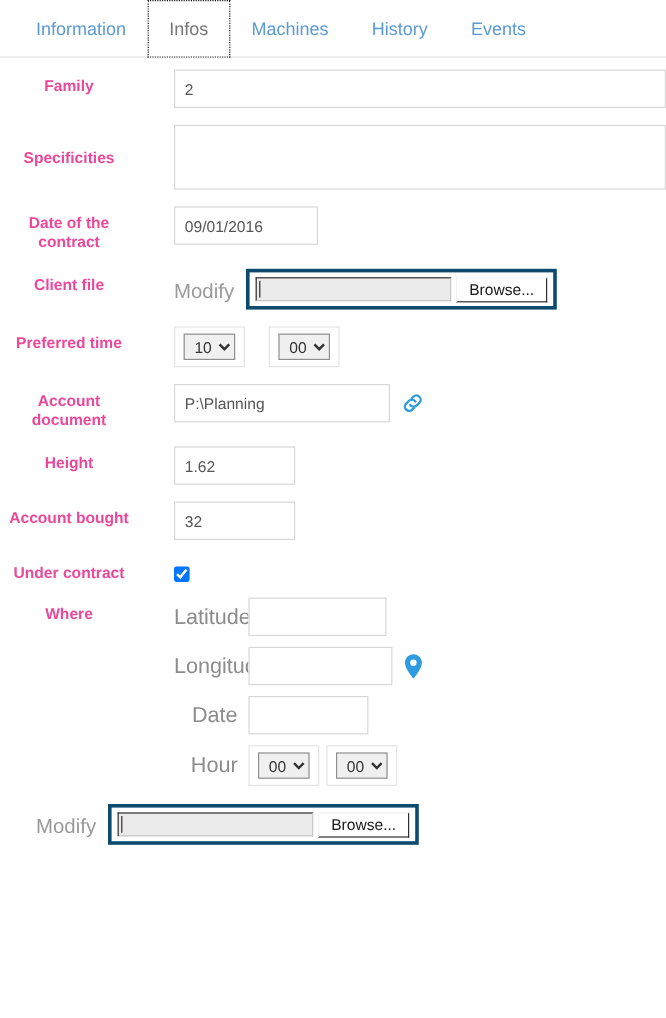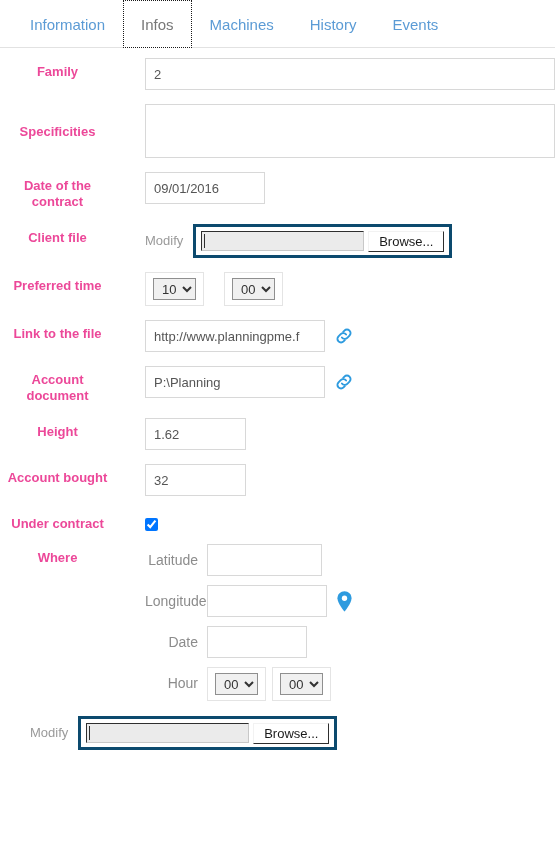--- a/index.html
+++ b/index.html
@@ -158,21 +158,21 @@
     color: #1a1a1a;
     display: flex;
     align-items: center;
     justify-content: center;
     cursor: pointer;
     line-height: 1;
   }
 
   .modify-lbl {
     color: #9a9a9a;
-    font-size: 13px;
+    font-size: 17px;
     font-weight: normal;
     padding-right: 10px;
     padding-top: 9px;
     white-space: nowrap;
   }
 
   
   .selbox {
     border: 1px solid #e4e4e4;
     background: #ffffff;
@@ -221,21 +221,21 @@
   .where-grid {
     display: flex;
     flex-direction: column;
   }
   .where-row {
     display: flex;
     align-items: flex-start;
     margin-bottom: 9px;
   }
   .sub-label {
-    font-size: 14px;
+    font-size: 18px;
     color: #8c8c8c;
     font-weight: normal;
     text-align: right;
     width: 62px;
     min-width: 62px;
     padding-right: 9px;
     padding-top: 8px;
     line-height: 16px;
     box-sizing: border-box;
   }
@@ -303,32 +303,20 @@
     <div class="field-col">
       <div class="selbox">
         <select><option value="00">00</option><option value="01">01</option><option value="02">02</option><option value="03">03</option><option value="04">04</option><option value="05">05</option><option value="06">06</option><option value="07">07</option><option value="08">08</option><option value="09">09</option><option value="10" selected="">10</option><option value="11">11</option><option value="12">12</option><option value="13">13</option><option value="14">14</option><option value="15">15</option><option value="16">16</option><option value="17">17</option><option value="18">18</option><option value="19">19</option><option value="20">20</option><option value="21">21</option><option value="22">22</option><option value="23">23</option></select>
       </div>
       <div class="selbox">
         <select><option value="00">00</option><option value="15">15</option><option value="30">30</option><option value="45">45</option></select>
       </div>
     </div>
   </div>
 
-  <div class="row">
-    <div class="label-col">Link to the file</div>
-    <div class="field-col">
-      <input class="txt w-link" type="text" value="http://www.planningpme.f" style="">
-      <span class="icon-btn">
-        <svg width="22" height="22" viewBox="0 0 24 24" fill="none" stroke="#2e9bdf" stroke-width="2.1" stroke-linecap="round" stroke-linejoin="round">
-          <path d="M9.7 13.6a3.9 3.9 0 0 0 5.9.42l2.4-2.4a3.9 3.9 0 0 0-5.52-5.52l-1.38 1.37"></path>
-          <path d="M14.3 10.4a3.9 3.9 0 0 0-5.9-.42l-2.4 2.4a3.9 3.9 0 0 0 5.52 5.52l1.37-1.37"></path>
-        </svg>
-      </span>
-    </div>
-  </div>
 
   <div class="row">
     <div class="label-col" style="padding-top:6px;">Account document</div>
     <div class="field-col">
       <input class="txt w-link" type="text" value="P:\Planning" style="">
       <span class="icon-btn">
         <svg width="22" height="22" viewBox="0 0 24 24" fill="none" stroke="#2e9bdf" stroke-width="2.1" stroke-linecap="round" stroke-linejoin="round">
           <path d="M9.7 13.6a3.9 3.9 0 0 0 5.9.42l2.4-2.4a3.9 3.9 0 0 0-5.52-5.52l-1.38 1.37"></path>
           <path d="M14.3 10.4a3.9 3.9 0 0 0-5.9-.42l-2.4 2.4a3.9 3.9 0 0 0 5.52 5.52l1.37-1.37"></path>
         </svg>

